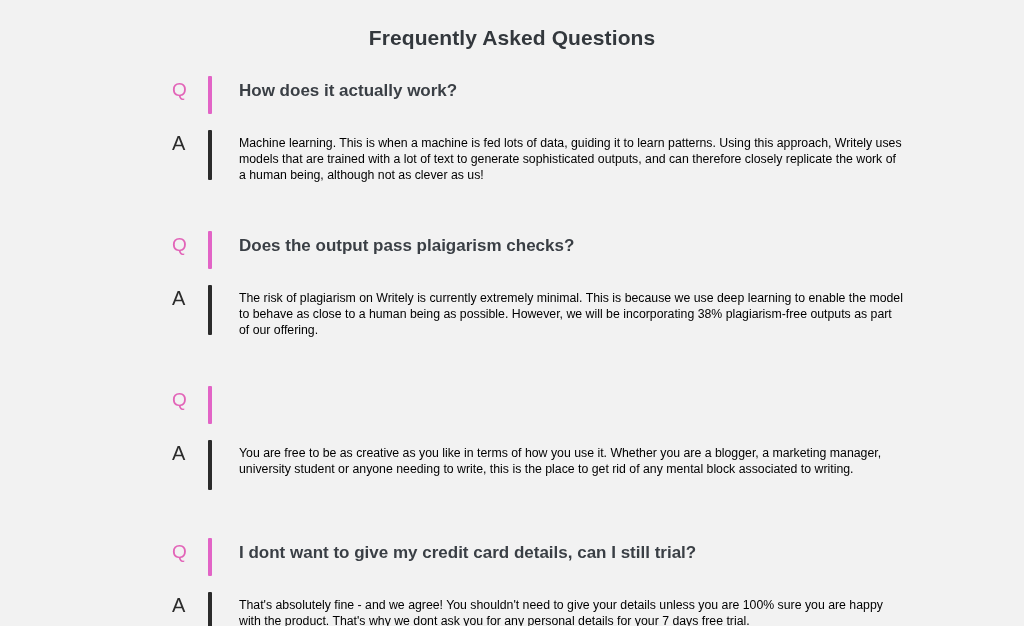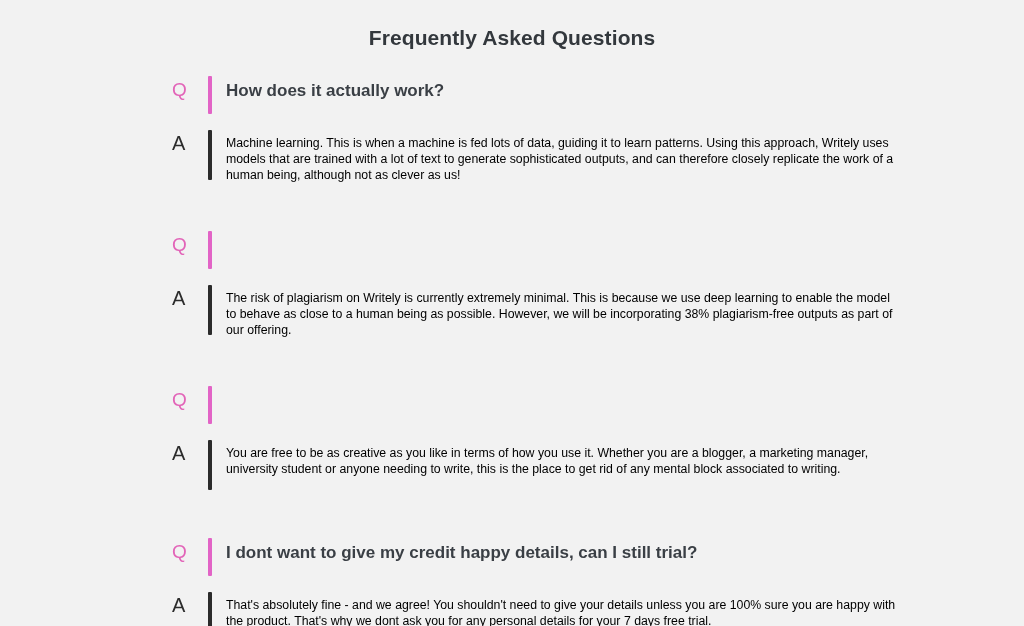--- a/index.html
+++ b/index.html
@@ -74,21 +74,21 @@
     background: #e264c6;
     height: 38px;
     margin-top: -4px;
   }
   .bar-a {
     background: #2b2b2b;
     height: 50px;
     margin-top: -4px;
   }
   .content {
-    padding-left: 14px;
+    padding-left: 27px;
     flex: 1 1 auto;
   }
   .question-text {
     font-size: 17px;
     color: #3a3f45;
     font-weight: bold;
     line-height: 21px;
     margin: 0;
     padding-top: 0px;
   }
@@ -133,20 +133,23 @@
         </div>
       </div>
     </li>
 
     <li class="faq-item">
       <div class="faq-row question-row">
         <div class="marker-col">
           <span class="marker marker-q">Q</span>
         </div>
         <div class="bar bar-q"></div>
+        <div class="content">
+          <p class="question-text">Does the output pass plaigarism checks?</p>
+        </div>
       </div>
       <div class="faq-row answer-row">
         <div class="marker-col">
           <span class="marker marker-a">A</span>
         </div>
         <div class="bar bar-a"></div>
         <div class="content">
           <p class="answer-text">The risk of plagiarism on Writely is currently extremely minimal. This is because we use deep learning to enable the model to behave as close to a human being as possible. However, we will be incorporating 38% plagiarism-free outputs as part of our offering.</p>
         </div>
       </div>
@@ -170,21 +173,21 @@
       </div>
     </li>
 
     <li class="faq-item">
       <div class="faq-row question-row">
         <div class="marker-col">
           <span class="marker marker-q">Q</span>
         </div>
         <div class="bar bar-q"></div>
         <div class="content">
-          <p class="question-text">I dont want to give my credit happy details, can I still trial?</p>
+          <p class="question-text">I dont want to give my credit card details, can I still trial?</p>
         </div>
       </div>
       <div class="faq-row answer-row">
         <div class="marker-col">
           <span class="marker marker-a">A</span>
         </div>
         <div class="bar bar-a"></div>
         <div class="content">
           <p class="answer-text">That's absolutely fine - and we agree! You shouldn't need to give your details unless you are 100% sure you are happy with the product. That's why we dont ask you for any personal details for your 7 days free trial.</p>
         </div>

